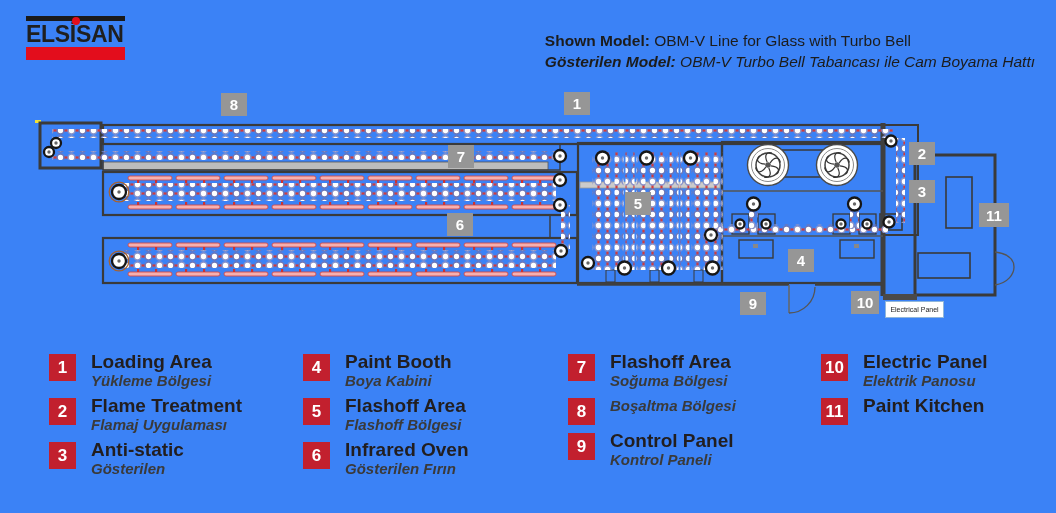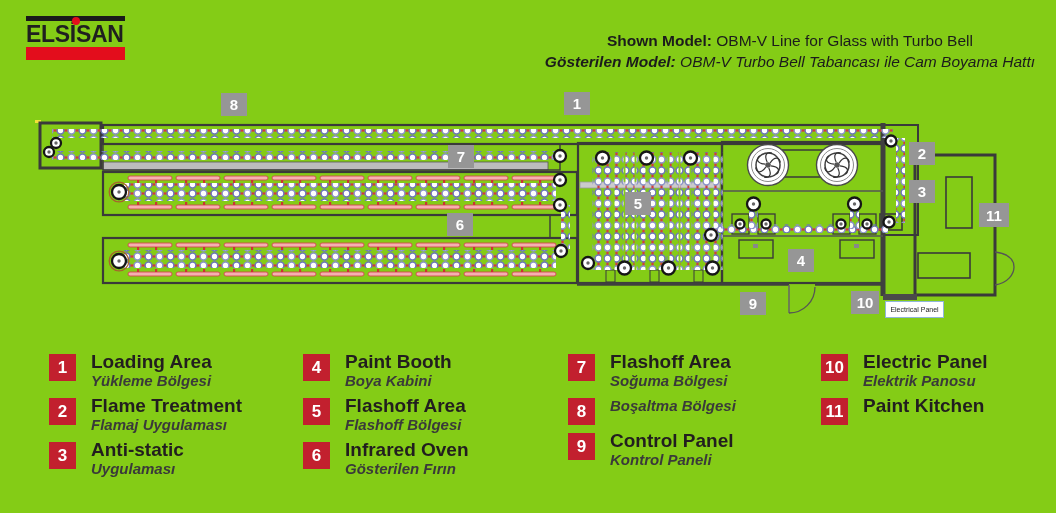--- a/index.html
+++ b/index.html
@@ -1,25 +1,25 @@
 <!DOCTYPE html>
 <html><head>
 <meta charset="utf-8">
 <style>
   html,body{margin:0;padding:0;background:#fff;}
-  .canvas{position:relative;width:1056px;height:513px;background:#84cc16;overflow:hidden;
+  .canvas{position:relative;width:1056px;height:513px;background:#3b82f6;overflow:hidden;
           font-family:"Liberation Sans","DejaVu Sans",sans-serif;}
   
   .logo{position:absolute;left:26px;top:16px;width:99px;}
   .logo-bar-top{height:5px;background:#1a1a1a;}
   .logo-dot{position:absolute;left:46px;top:1px;width:8px;height:8px;border-radius:50%;z-index:2;}
   .logo-text{font-size:23px;font-weight:700;color:#1f1f1f;letter-spacing:-0.3px;line-height:24px;margin-top:1px;white-space:nowrap;}
   .logo-bar-red{height:13px;margin-top:1px;}
   
-  .title{position:absolute;right:21px;top:30px;text-align:center;font-size:15.5px;line-height:21px;color:#1c1c1c;white-space:nowrap;}
+  .title{position:absolute;right:21px;top:30px;text-align:left;font-size:15.5px;line-height:21px;color:#1c1c1c;white-space:nowrap;}
   .title .b{font-weight:700;}
   .title .it{font-style:italic;}
   
   svg.schem{position:absolute;left:0;top:0;}
   
   .marker{position:absolute;display:flex;align-items:center;justify-content:center;
           color:#fff;font-weight:700;font-size:15px;z-index:5;}
   
   .epanel{position:absolute;left:885px;top:301px;width:57px;height:15px;border:1px solid #90b6da;
           background:#fff;font-size:7px;color:#222;display:flex;align-items:center;justify-content:center;z-index:4;}
@@ -368,21 +368,21 @@
     <div class="lnum" style="background: rgb(194, 32, 46);">2</div>
     <div class="ltxt">
       <div class="len">Flame Treatment</div>
       <div class="ltr">Flamaj Uygulaması</div>
     </div>
   </div>
         <div class="legend-item">
     <div class="lnum" style="background: rgb(194, 32, 46);">3</div>
     <div class="ltxt">
       <div class="len">Anti-static</div>
-      <div class="ltr">Uygulaması</div>
+      <div class="ltr">Gösterilen</div>
     </div>
   </div>
       </div>
     <div class="legend-col" style="left:254px">
         <div class="legend-item">
     <div class="lnum" style="background: rgb(194, 32, 46);">4</div>
     <div class="ltxt">
       <div class="len">Paint Booth</div>
       <div class="ltr">Boya Kabini</div>
     </div>

